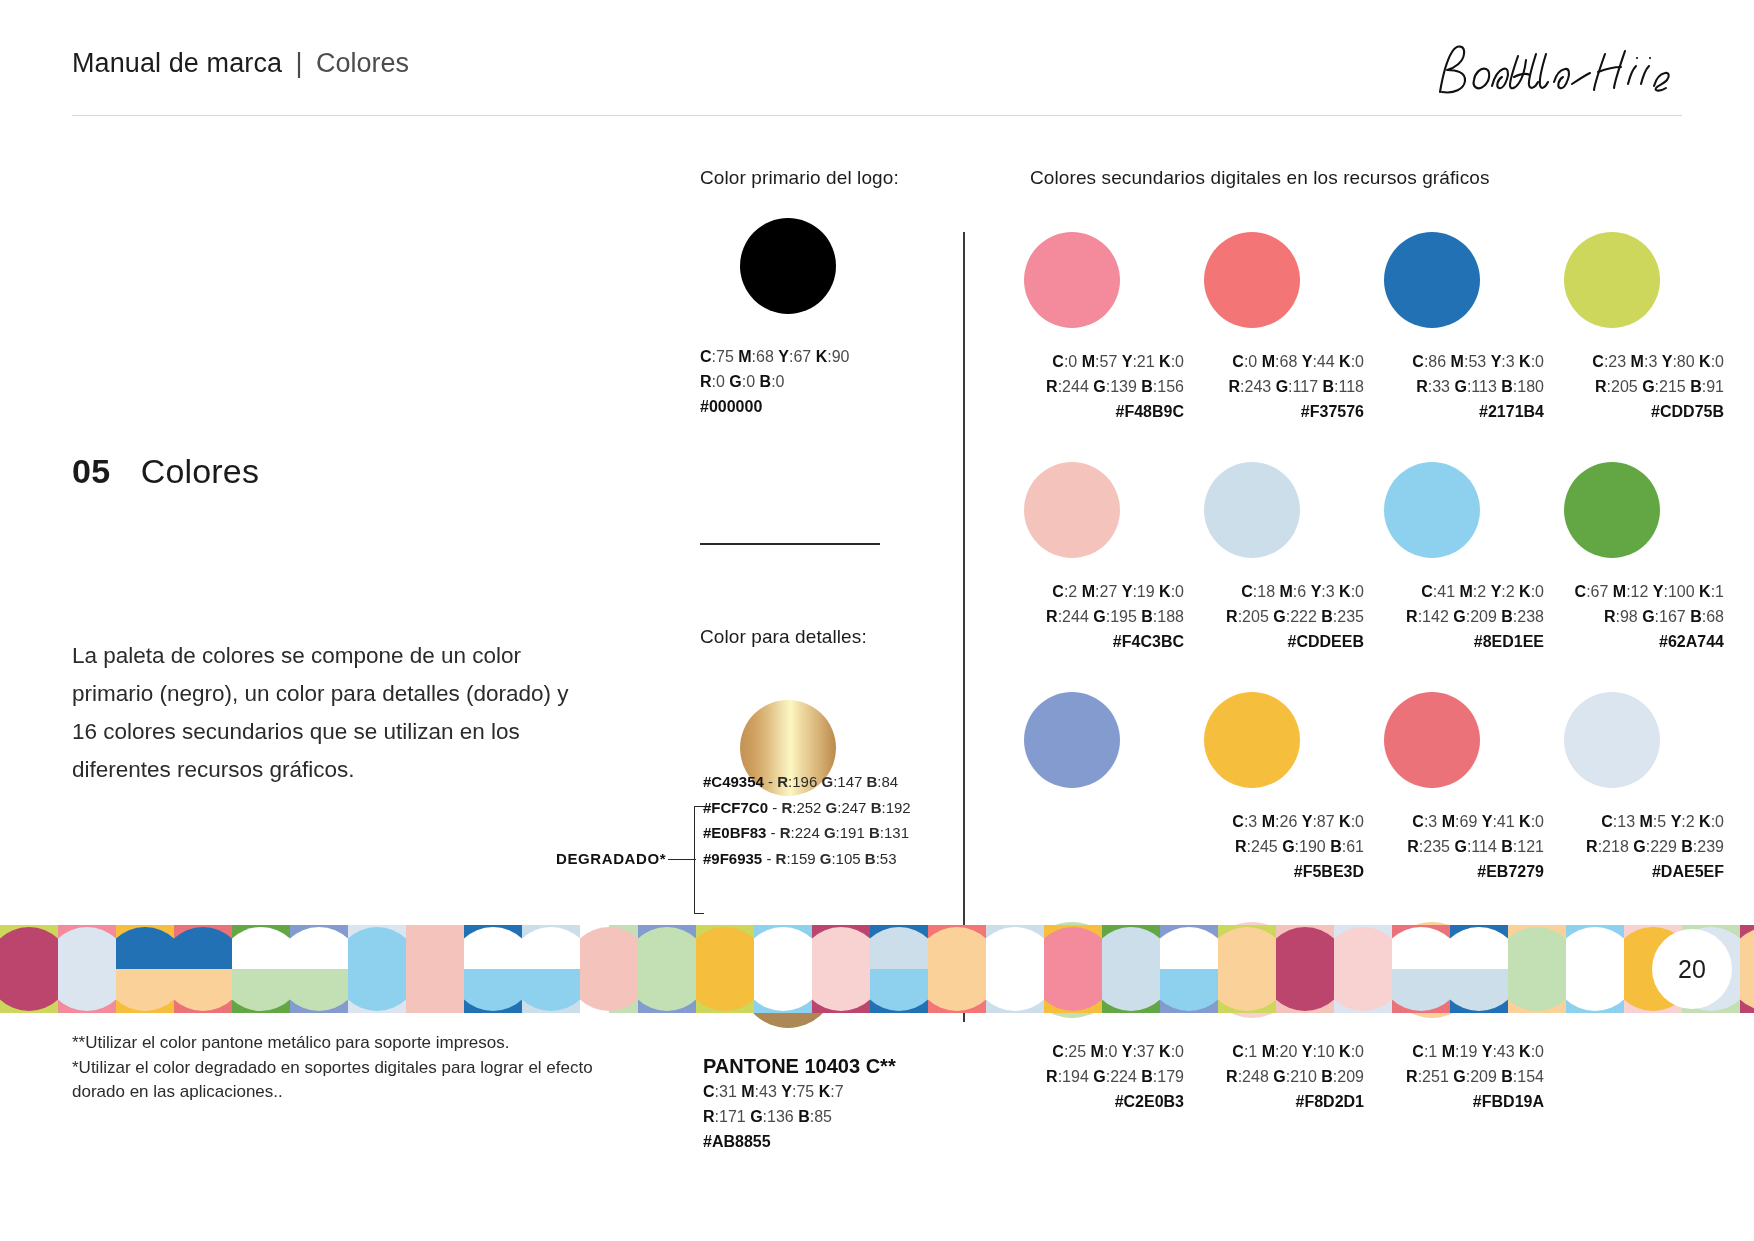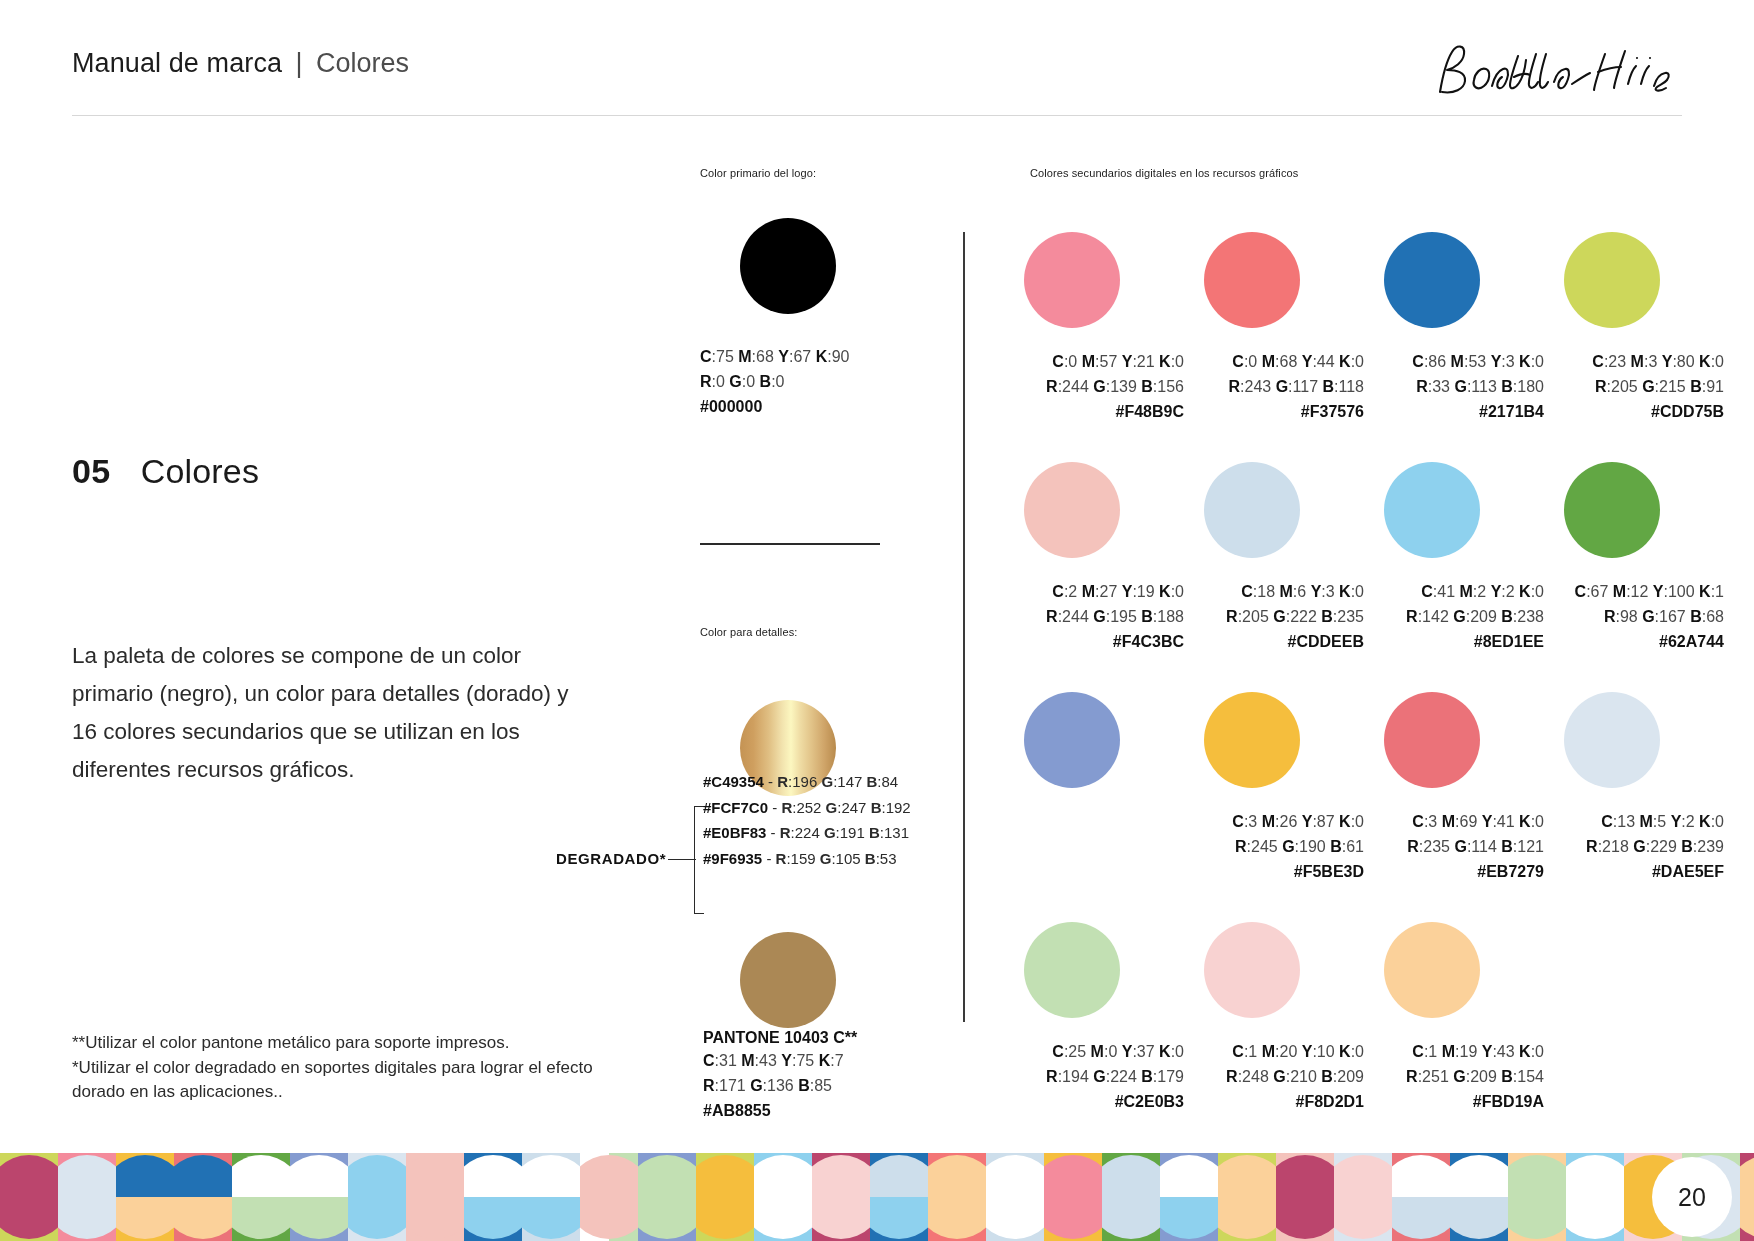--- a/index.html
+++ b/index.html
@@ -3,21 +3,21 @@
 <meta charset="utf-8">
 <style>
   * { box-sizing: border-box; margin: 0; padding: 0; }
   html, body {
     width: 1754px; height: 1241px;
     background: #ffffff;
     font-family: "Liberation Sans", sans-serif;
     color: #1a1a1a;
     overflow: hidden;
   }
-  .page { position: relative; width: 1754px; height: 1241px; background: #fff; }
+  .page { position: relative; width: 1754px; height: 1013px; background: #fff; }
 
   
   .header {
     position: absolute; left: 72px; top: 48px; width: 1610px; height: 72px;
   }
   .header-title {
     font-size: 27px; font-weight: 500; letter-spacing: .1px; color: #1c1c1c;
     display: inline-block;
   }
   .header-sep {
@@ -47,21 +47,21 @@
     position: absolute; left: 72px; top: 637px; width: 500px;
     font-size: 22.5px; font-weight: 300; line-height: 38px; color: #2b2b2b;
   }
 
   .footnotes {
     position: absolute; left: 72px; top: 1031px; width: 540px;
     font-size: 17px; font-weight: 300; line-height: 24.5px; color: #2b2b2b;
   }
 
   .col-label {
-    font-size: 11px; font-weight: 500; color: #1c1c1c; letter-spacing: .1px;
+    font-size: 19px; font-weight: 500; color: #1c1c1c; letter-spacing: .1px;
   }
   .label-primary { position: absolute; left: 700px; top: 167px; }
   .label-detail  { position: absolute; left: 700px; top: 626px; }
   .label-secondary { position: absolute; left: 1030px; top: 167px; }
 
   .primary-dot {
     position: absolute; left: 740px; top: 218px;
     width: 96px; height: 96px; background: #000000; border-radius: 50%;
   }
   .primary-info { position: absolute; left: 700px; top: 345px; }
@@ -98,21 +98,21 @@
     border-left: 1.4px solid #2a2a2a;
     border-top: 1.4px solid #2a2a2a;
     border-bottom: 1.4px solid #2a2a2a;
   }
 
   .pantone-dot {
     position: absolute; left: 740px; top: 932px;
     width: 96px; height: 96px; background: #AB8855; border-radius: 50%;
   }
   .pantone-info { position: absolute; left: 703px; top: 1029px; }
-  .pantone-name { font-size: 16px; font-weight: 700; color: #111; margin-bottom: 2px; }
+  .pantone-name { font-size: 20px; font-weight: 700; color: #111; margin-bottom: 2px; margin-top: 26px; }
 
   .vert-divider {
     position: absolute; left: 963px; top: 232px; width: 1.6px; height: 790px;
     background: #3a3a3a;
   }
 
   
   .sw-line { font-size: 16px; line-height: 24.5px; color: #4a4a4a; white-space: nowrap; }
   .sw-line b { font-weight: 700; color: #111; }
   .sw-hex { font-size: 16px; font-weight: 700; color: #111; line-height: 24.5px; margin-top: 1px; }

